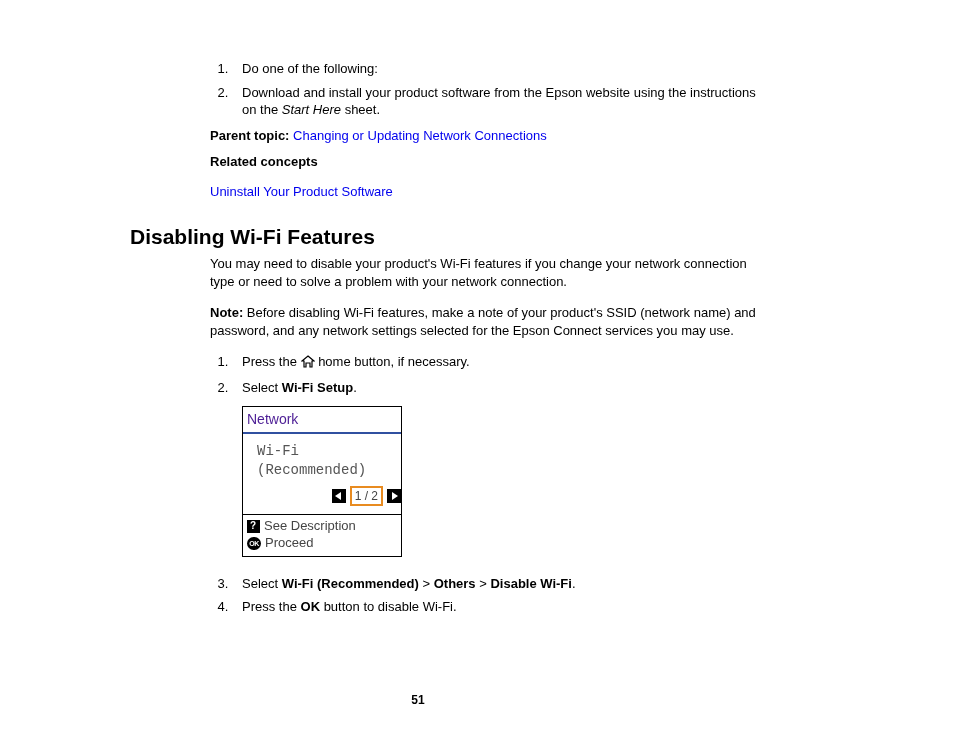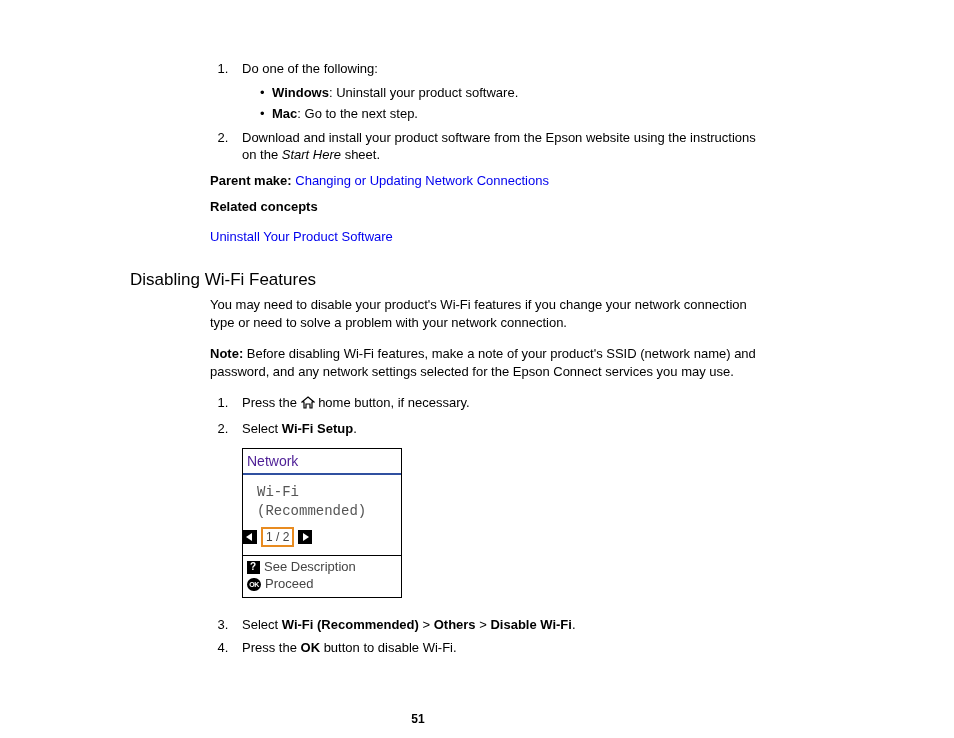--- a/index.html
+++ b/index.html
@@ -49,22 +49,22 @@
   .link {
     color: #0000ee;
     text-decoration: none;
     cursor: pointer;
   }
   .meta-line {
     margin: 8px 0 4px 0;
     line-height: 1.4;
   }
   h2.section-heading {
-    font-size: 17px;
-    font-weight: normal;
+    font-size: 21px;
+    font-weight: bold;
     margin: 24px 0 6px -80px;
   }
   p.body-text {
     margin: 0 0 14px 0;
     line-height: 1.35;
   }
   .home-icon {
     display: inline-block;
     vertical-align: -2px;
   }
@@ -82,21 +82,21 @@
     color: #4c1d95;
   }
   .lcd-middle {
     padding: 8px 4px 6px 14px;
     font-size: 14px;
     color: #555;
     line-height: 1.35;
     font-family: Liberation Mono, monospace;
   }
   .lcd-pager {
-    text-align: left;
+    text-align: right;
     padding-bottom: 6px;
   }
   .lcd-pager-inner {
     display: inline-flex;
     align-items: center;
     gap: 4px;
   }
   .arrow-btn {
     width: 14px;
     height: 14px;
@@ -162,53 +162,45 @@
     color: #fff;
     font-size: 7px;
     font-weight: bold;
     display: inline-flex;
     align-items: center;
     justify-content: center;
     letter-spacing: -0.5px;
   }
   .page-number {
     position: absolute;
-    bottom: 12px;
+    bottom: 31px;
     left: 0;
     width: 100%;
     text-align: center;
     font-size: 12px;
     font-weight: bold;
   }
 </style>
 </head>
 <body>
 
 <div class="page">
   <div class="content-indent">
 
     <ol class="first-list">
       <li>
         <span>Do one of the following:</span>
-        <ul class="bullet-list">
-          <li>
-            <span class="bold">Windows</span><span>: Uninstall your product software.</span>
-          </li>
-          <li>
-            <span class="bold">Mac</span><span>: Go to the next step.</span>
-          </li>
-        </ul>
       </li>
       <li>
         <span>Download and install your product software from the Epson website using the instructions on the </span><span class="italic">Start Here</span><span> sheet.</span>
       </li>
     </ol>
 
     <div class="meta-line">
-      <span class="bold">Parent make: </span><a class="link">Changing or Updating Network Connections</a>
+      <span class="bold">Parent topic: </span><a class="link">Changing or Updating Network Connections</a>
     </div>
 
     <div class="meta-line bold">Related concepts</div>
     <div class="meta-line" style="margin-top:12px;">
       <a class="link">Uninstall Your Product Software</a>
     </div>
 
     <h2 class="section-heading">Disabling Wi-Fi Features</h2>
 
     <p class="body-text">You may need to disable your product's Wi-Fi features if you change your network connection type or need to solve a problem with your network connection.</p>

